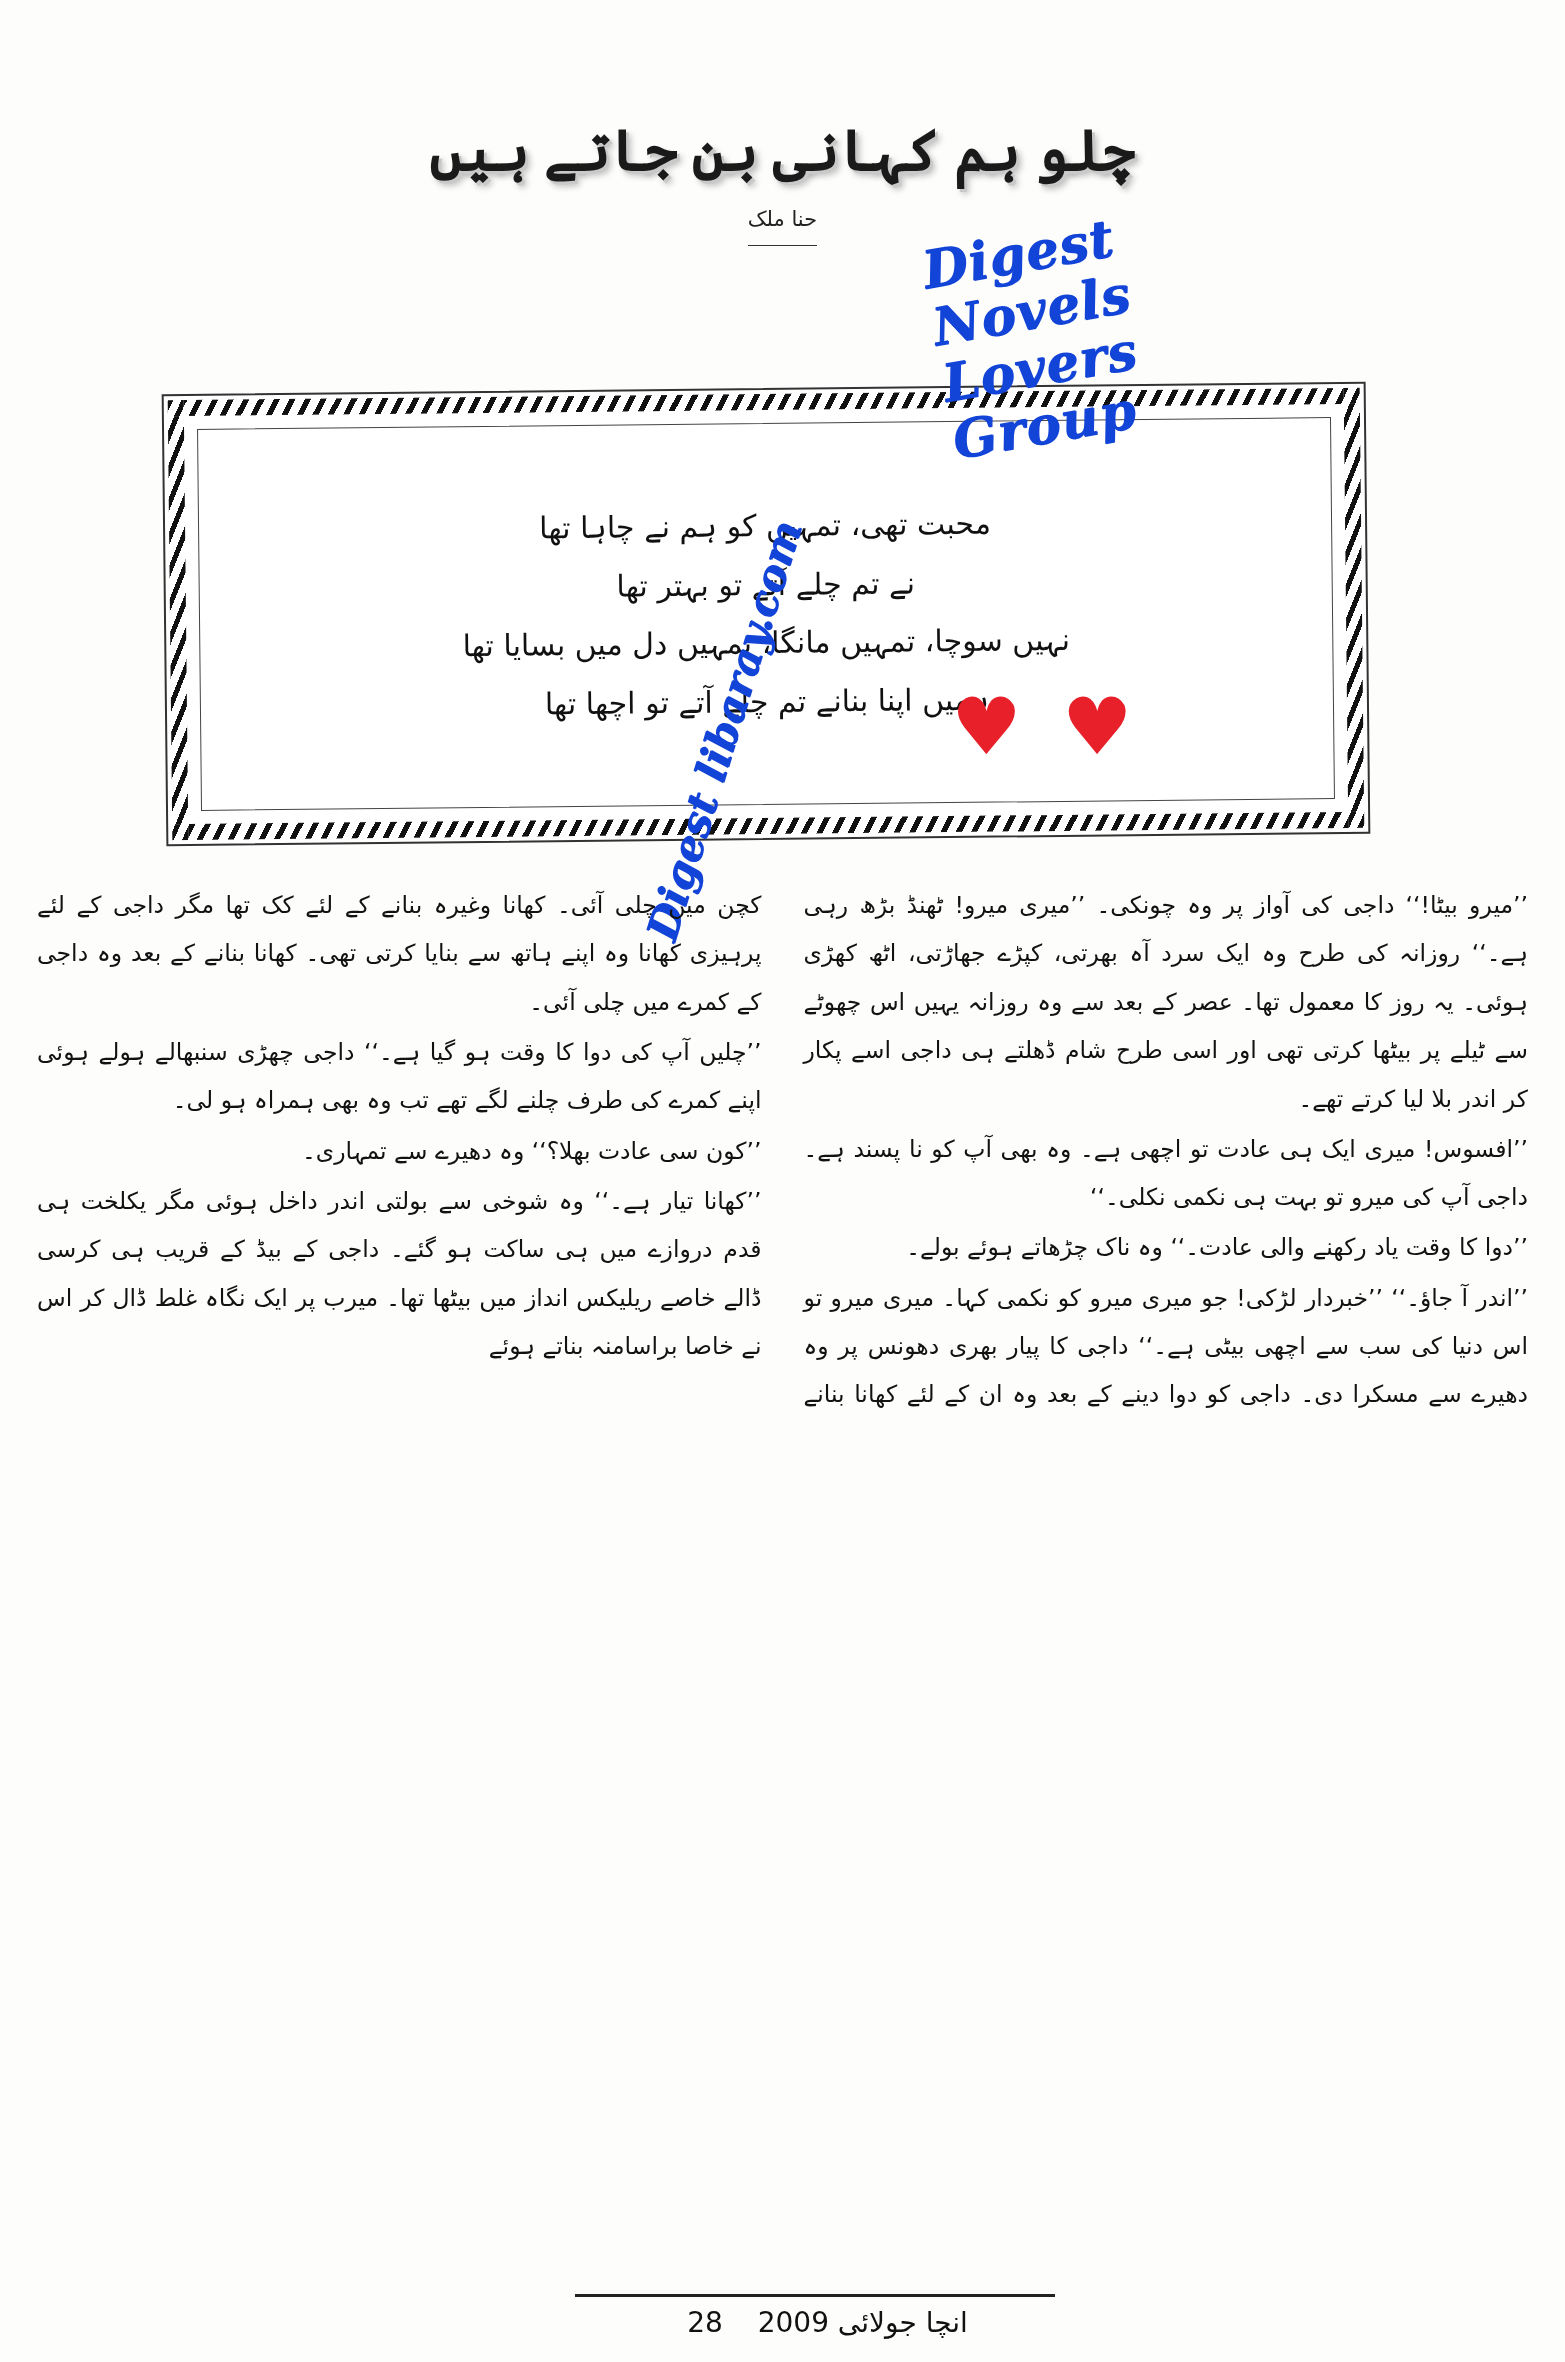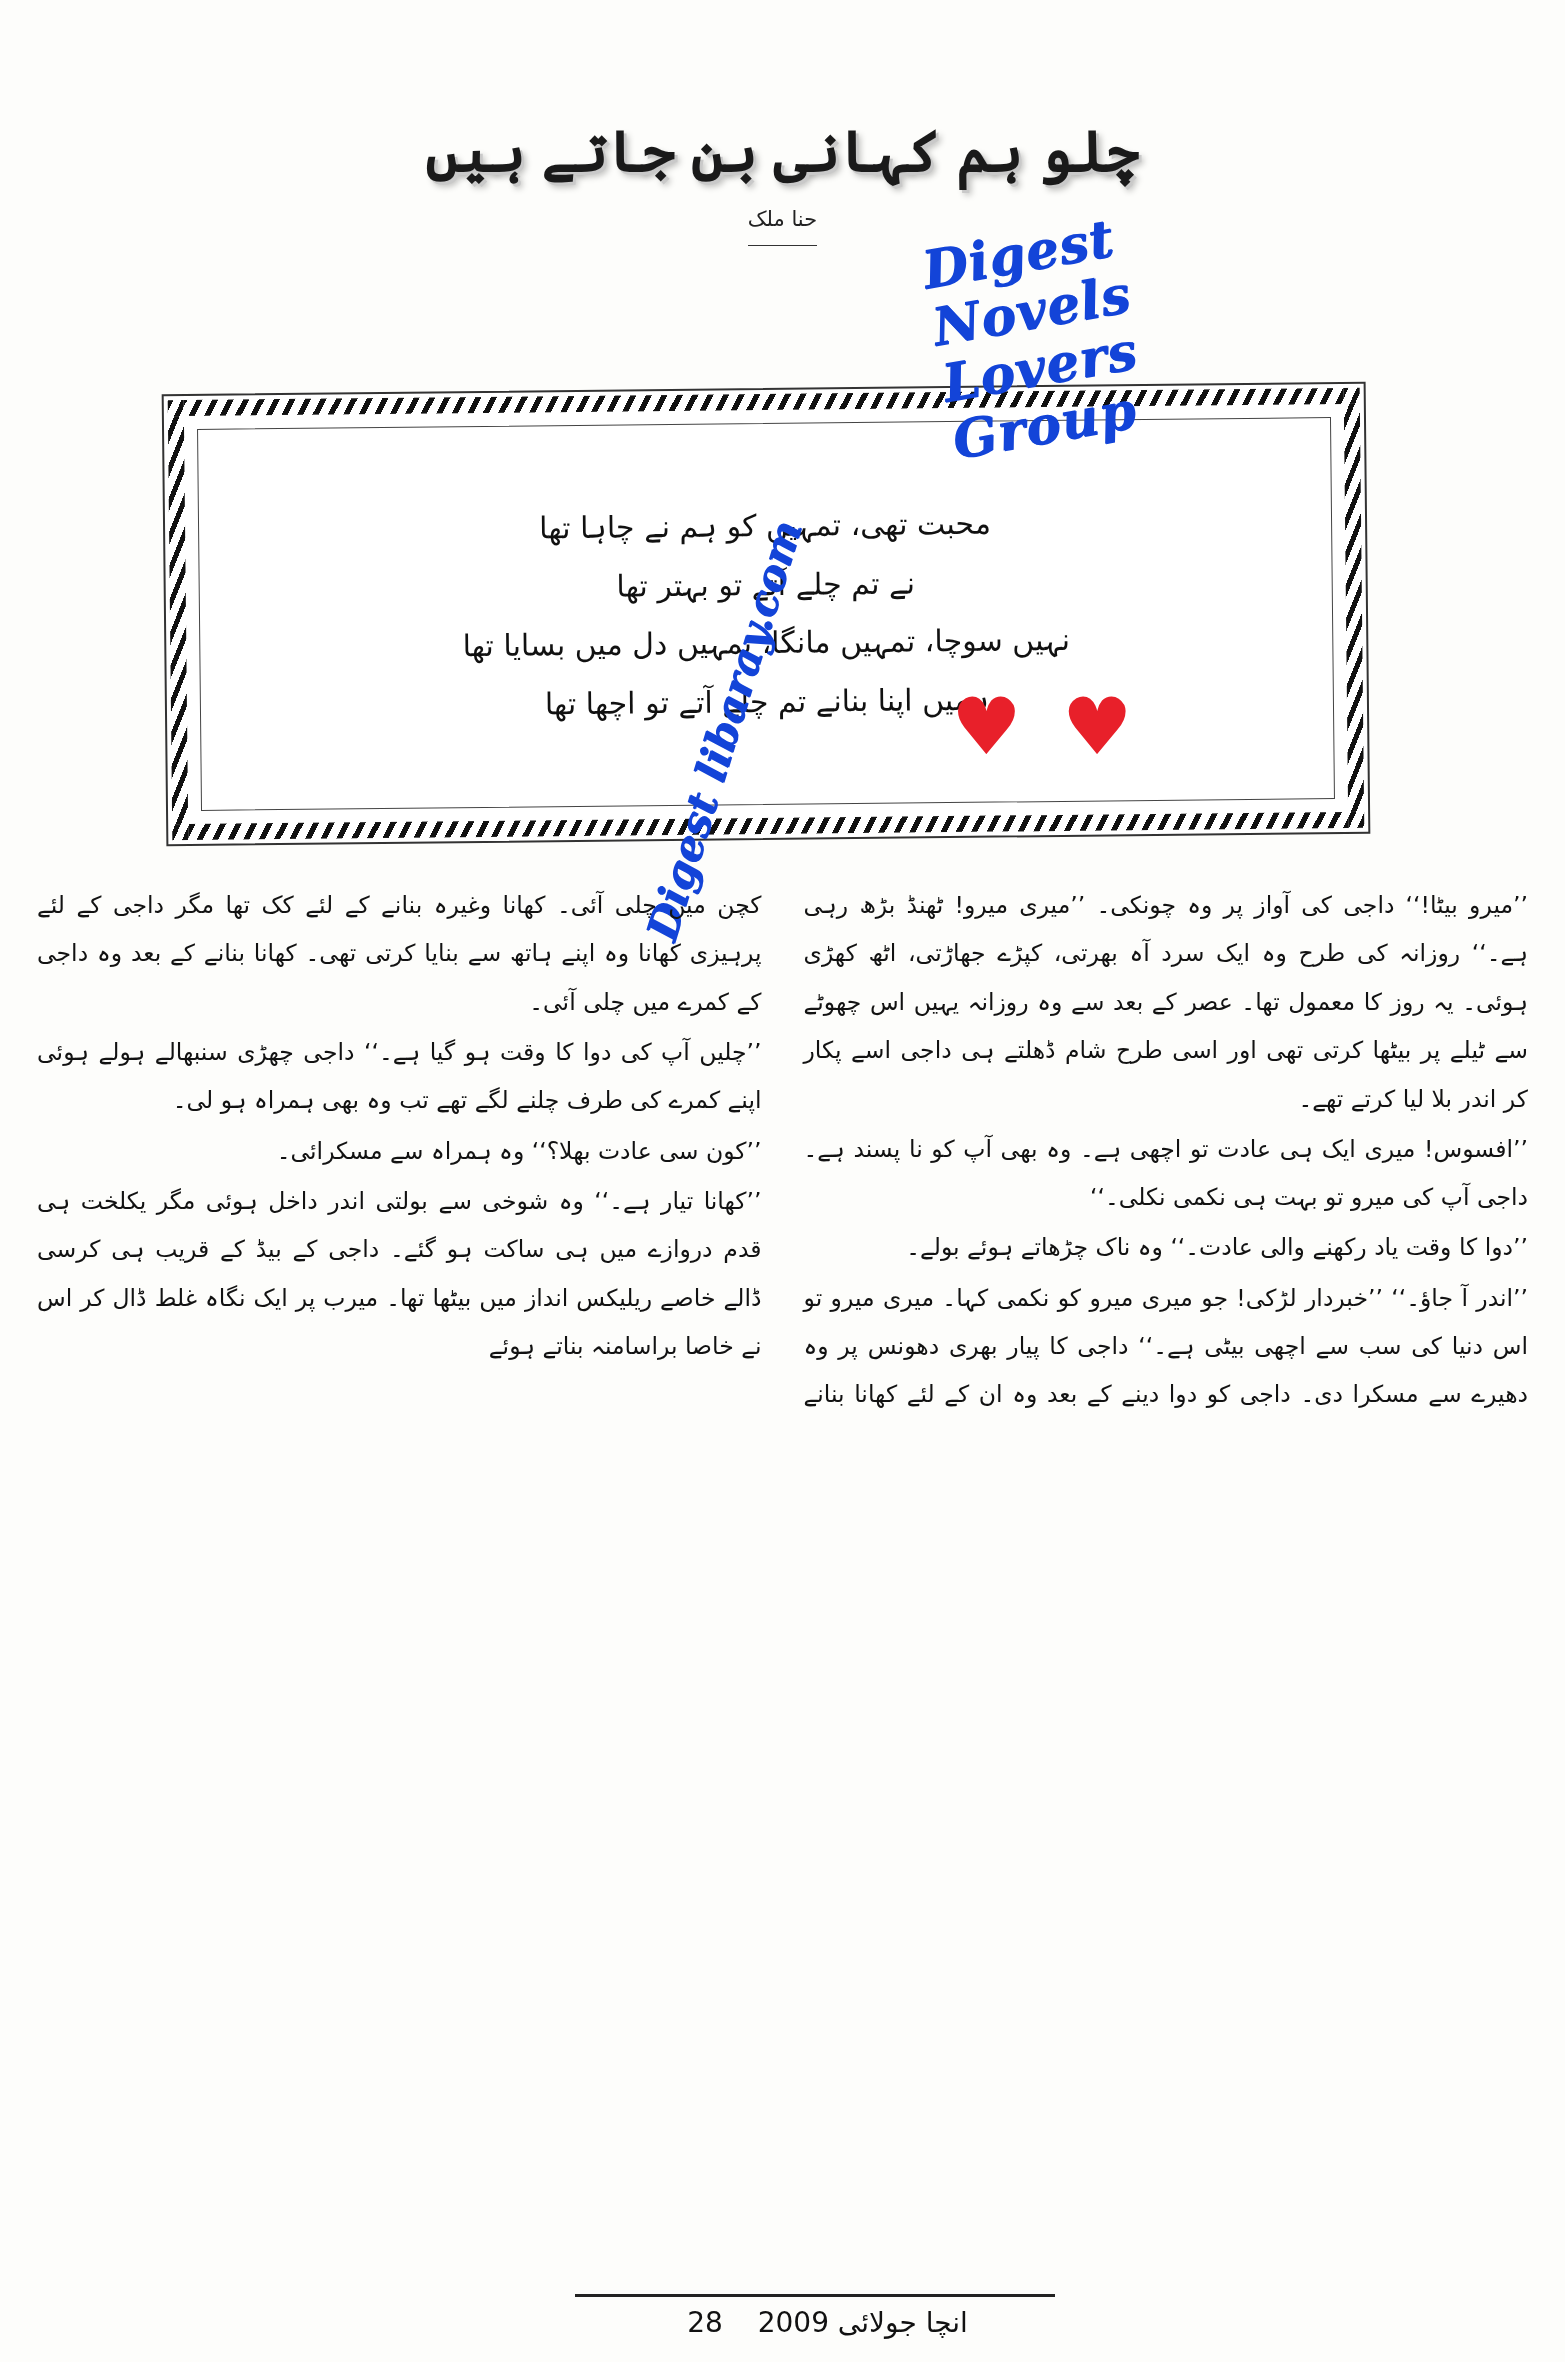--- a/index.html
+++ b/index.html
@@ -22,21 +22,21 @@
 
   
   .title-block {
     position: absolute;
     top: 120px;
     left: 0;
     width: 100%;
     text-align: center;
   }
   .story-title {
-    font-family: Liberation Sans, sans-serif;
+    font-family: Liberation Serif, serif;
     font-size: 57px;
     font-weight: bold;
     color: #1a1a1a;
     direction: rtl;
     letter-spacing: 1.8px;
     text-shadow: 2.8px 2.8px 0 #c9c9c9, 4.6px 4.6px 6.5px rgba(0,0,0,0.25);
     line-height: 1.1;
   }
   .author-line {
     margin-top: 24px;
@@ -206,21 +206,21 @@
   <div class="wm wm-side">Digest libaray.com</div>
 
   <div class="hearts">♥ ♥</div>
 
   <div class="body-text">
     <p>’’میرو بیٹا!‘‘ داجی کی آواز پر وہ چونکی۔ ’’میری میرو! ٹھنڈ بڑھ رہی ہے۔‘‘ روزانہ کی طرح وہ ایک سرد آہ بھرتی، کپڑے جھاڑتی، اٹھ کھڑی ہوئی۔ یہ روز کا معمول تھا۔ عصر کے بعد سے وہ روزانہ یہیں اس چھوٹے سے ٹیلے پر بیٹھا کرتی تھی اور اسی طرح شام ڈھلتے ہی داجی اسے پکار کر اندر بلا لیا کرتے تھے۔</p>
     <p>’’افسوس! میری ایک ہی عادت تو اچھی ہے۔ وہ بھی آپ کو نا پسند ہے۔ داجی آپ کی میرو تو بہت ہی نکمی نکلی۔‘‘</p>
     <p>’’دوا کا وقت یاد رکھنے والی عادت۔‘‘ وہ ناک چڑھاتے ہوئے بولے۔</p>
     <p>’’اندر آ جاؤ۔‘‘ ’’خبردار لڑکی! جو میری میرو کو نکمی کہا۔ میری میرو تو اس دنیا کی سب سے اچھی بیٹی ہے۔‘‘ داجی کا پیار بھری دھونس پر وہ دھیرے سے مسکرا دی۔ داجی کو دوا دینے کے بعد وہ ان کے لئے کھانا بنانے کچن میں چلی آئی۔ کھانا وغیرہ بنانے کے لئے کک تھا مگر داجی کے لئے پرہیزی کھانا وہ اپنے ہاتھ سے بنایا کرتی تھی۔ کھانا بنانے کے بعد وہ داجی کے کمرے میں چلی آئی۔</p>
     <p>’’چلیں آپ کی دوا کا وقت ہو گیا ہے۔‘‘ داجی چھڑی سنبھالے ہولے ہوئی اپنے کمرے کی طرف چلنے لگے تھے تب وہ بھی ہمراہ ہو لی۔</p>
-    <p>’’کون سی عادت بھلا؟‘‘ وہ ہمراہ سے مسکرائی۔</p>
+    <p>’’کون سی عادت بھلا؟‘‘ وہ دھیرے سے تمہاری۔</p>
     <p>’’کھانا تیار ہے۔‘‘ وہ شوخی سے بولتی اندر داخل ہوئی مگر یکلخت ہی قدم دروازے میں ہی ساکت ہو گئے۔ داجی کے بیڈ کے قریب ہی کرسی ڈالے خاصے ریلیکس انداز میں بیٹھا تھا۔ میرب پر ایک نگاہ غلط ڈال کر اس نے خاصا براسامنہ بناتے ہوئے</p>
   </div>
 
   <div class="footer">
     <div class="footer-rule"></div>
     <div class="footer-line">
       <span>انچا جولائی 2009</span>
       <span class="pg">28</span>
     </div>
   </div>

